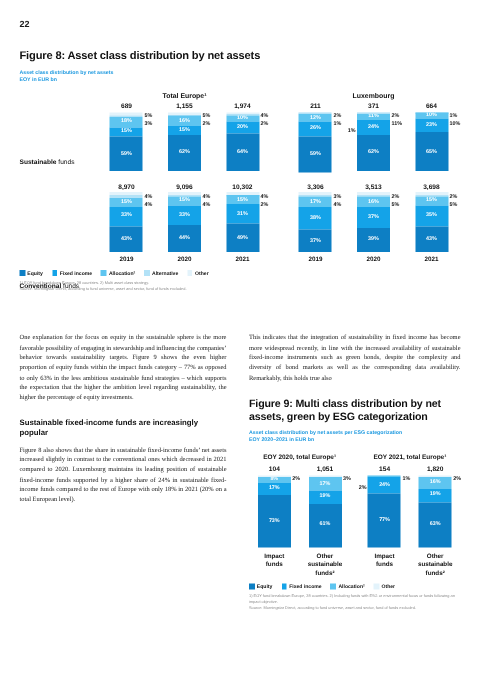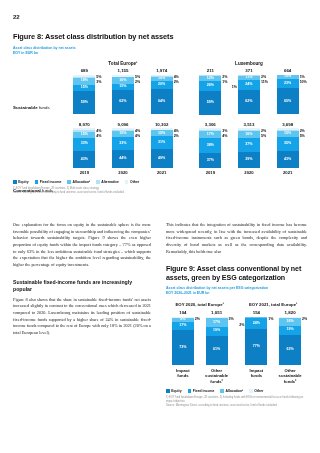--- a/index.html
+++ b/index.html
@@ -352,21 +352,21 @@
       <span>Sustainable fixed-income funds are increasingly popular</span>
     </div>
     <p class="body-p">Figure 8 also shows that the share in sustainable fixed-income funds’ net assets increased slightly in contrast to the conventional ones which decreased in 2021 compared to 2020. Luxembourg maintains its leading position of sustainable fixed-income funds supported by a higher share of 24% in sustainable fixed-income funds compared to the rest of Europe with only 18% in 2021 (20% on a total European level).</p>
   </div>
 
   <div class="col-right">
     <p class="body-p">This indicates that the integration of sustainability in fixed income has become more widespread recently, in line with the increased availability of sustainable fixed-income instruments such as green bonds, despite the complexity and diversity of bond markets as well as the corresponding data availability. Remarkably, this holds true also</p>
 
     <div class="fig9">
       <div class="fig-title">
-        <div>Figure 9: Asset class conventional by net</div>
+        <div>Figure 9: Multi class distribution by net</div>
         <div>assets, green by ESG categorization</div>
       </div>
       <div class="fig-sub">
         <div>Asset class distribution by net assets per ESG categorization</div>
         <div>EOY 2020–2021 in EUR bn</div>
       </div>
       <div class="fig9-panels" id="f9-panels-host">
           <div class="fig9-panel">
             <div class="panel-title">EOY 2020, total Europe¹</div>
             <div class="fig9-group">

